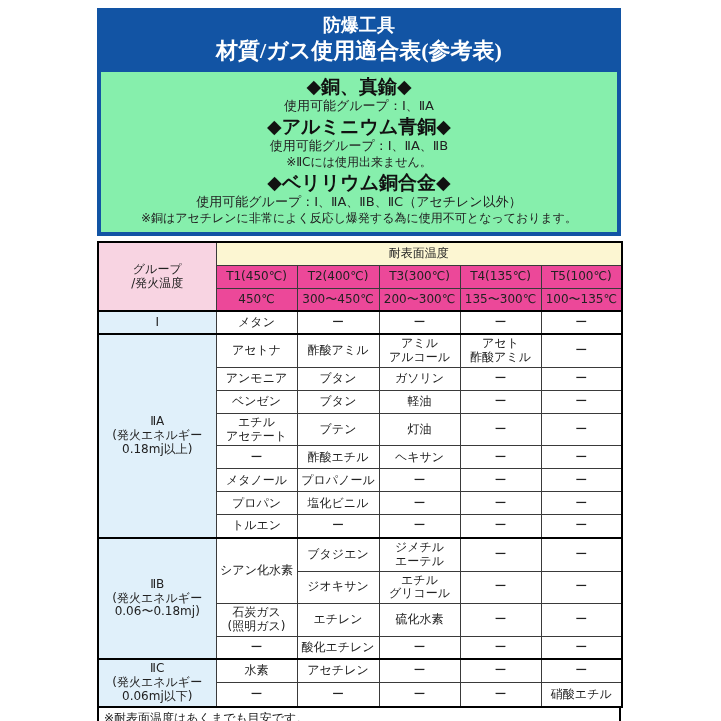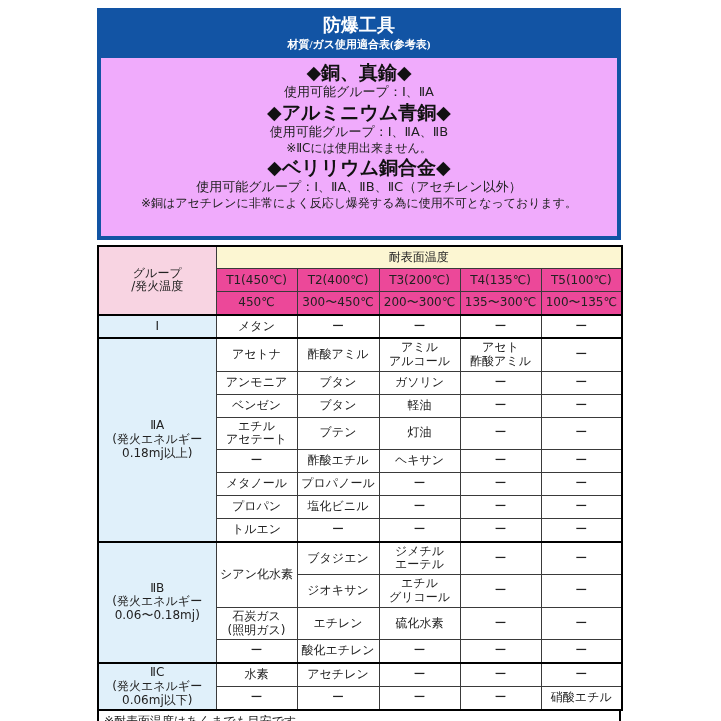--- a/index.html
+++ b/index.html
@@ -19,27 +19,27 @@
   }
   .title-band {
     background: #1254a4;
     color: #ffffff;
     text-align: center;
     padding: 5px 0 6px;
     box-sizing: border-box;
     font-family: Liberation Serif, serif;
   }
   .title1 { font-size: 18px; font-weight: bold; line-height: 1.35; }
-  .title2 { font-size: 11px; font-weight: bold; line-height: 1.3; }
+  .title2 { font-size: 22px; font-weight: bold; line-height: 1.3; }
   .materials-box {
     border: 4px solid #1254a4;
     border-top: none;
-    background: #f0abfc;
+    background: #86efac;
     text-align: center;
-    padding: 3px 2px 24px;
+    padding: 3px 2px 6px;
     box-sizing: border-box;
   }
   .mat-heading { font-size: 19px; font-weight: bold; line-height: 1.22; color: #111; }
   .mat-normal  { font-size: 13px; line-height: 1.3; color: #222; }
   .mat-note    { font-size: 12px; line-height: 1.3; color: #222; }
   table.compat {
     border-collapse: collapse;
     margin-top: 5px;
     width: 524px;
     table-layout: fixed;
@@ -105,21 +105,21 @@
       </colgroup>
       <tbody>
         <tr>
           <th class="corner" rowspan="3">グループ
 /発火温度</th>
           <th class="surface" colspan="5">耐表面温度</th>
         </tr>
         <tr>
           <th class="tclass">T1(450℃)</th>
           <th class="tclass">T2(400℃)</th>
-          <th class="tclass">T3(200℃)</th>
+          <th class="tclass">T3(300℃)</th>
           <th class="tclass">T4(135℃)</th>
           <th class="tclass">T5(100℃)</th>
         </tr>
         <tr>
           <th class="trange">450℃</th>
           <th class="trange">300〜450℃</th>
           <th class="trange">200〜300℃</th>
           <th class="trange">135〜300℃</th>
           <th class="trange">100〜135℃</th>
         </tr>

